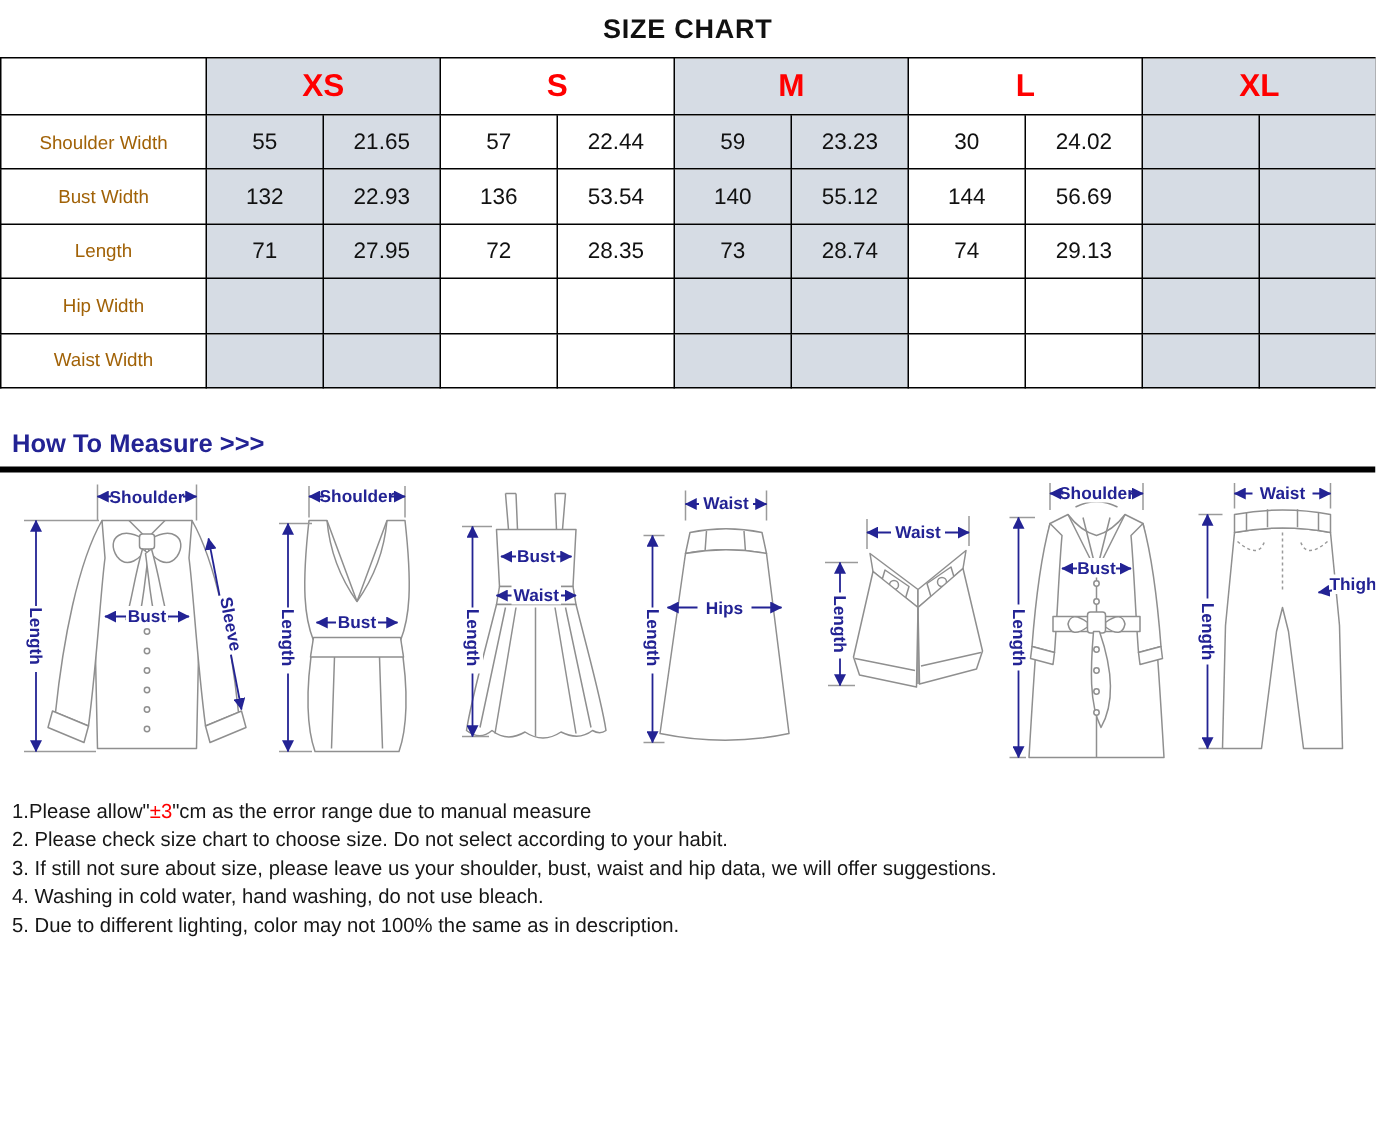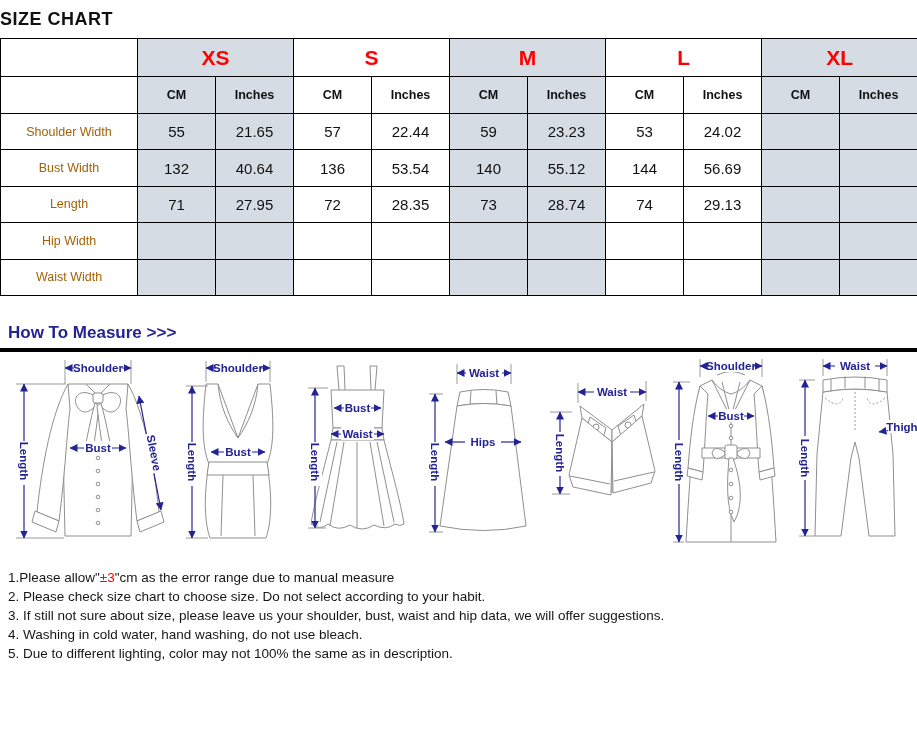--- a/index.html
+++ b/index.html
@@ -1,18 +1,18 @@
 <!DOCTYPE html>
 <html><head>
 <meta charset="utf-8">
 <style>
   * { box-sizing: border-box; margin: 0; padding: 0; }
   html,body { width:917px; height:752px; background:#fff; font-family:"Liberation Sans",sans-serif; overflow:hidden; }
 
-  .title-bar { height:38px; display:flex; align-items:center; justify-content:flex-start; }
+  .title-bar { height:38px; display:flex; align-items:center; justify-content:center; }
   .title-bar .t { font-size:18px; font-weight:bold; color:#111; letter-spacing:0.5px; }
 
   table.size-chart { border-collapse:collapse; width:916px; table-layout:fixed;padding-left:46px; }
   table.size-chart td { border:1px solid #000; text-align:center; vertical-align:middle; overflow:hidden; }
   .shade { background:#D6DCE4; }
   .size-row td { height:38px; font-size:21px; font-weight:bold; color:#FF0000; }
   .unit-row td { height:37px; font-size:12.5px; font-weight:bold; color:#111; }
   .body-row td { height:36.4px; }
   td.rowlabel { font-size:12.5px; color:#a16207; }
   td.val { font-size:15px; color:#111; }
@@ -59,52 +59,39 @@
   </colgroup>
   <tbody>
       <tr class="size-row">
     <td></td>
     <td colspan="2" class="shade">XS</td>
     <td colspan="2">S</td>
     <td colspan="2" class="shade">M</td>
     <td colspan="2">L</td>
     <td colspan="2" class="shade">XL</td>
   </tr>
-  <tr class="unit-row">
-    <td></td>
-    <td class="shade">CM</td>
-    <td class="shade">Inches</td>
-    <td>CM</td>
-    <td>Inches</td>
-    <td class="shade">CM</td>
-    <td class="shade">Inches</td>
-    <td>CM</td>
-    <td>Inches</td>
-    <td class="shade">CM</td>
-    <td class="shade">Inches</td>
-  </tr>
   </tbody>
     <tbody>
       <tr class="body-row">
         <td class="rowlabel">Shoulder Width</td>
         <td class="val shade">55</td>
         <td class="val shade">21.65</td>
         <td class="val">57</td>
         <td class="val">22.44</td>
         <td class="val shade">59</td>
         <td class="val shade">23.23</td>
-        <td class="val">53</td>
+        <td class="val">30</td>
         <td class="val">24.02</td>
         <td class="val shade"></td>
         <td class="val shade"></td>
       </tr>
       <tr class="body-row">
         <td class="rowlabel">Bust Width</td>
         <td class="val shade">132</td>
-        <td class="val shade">40.64</td>
+        <td class="val shade">22.93</td>
         <td class="val">136</td>
         <td class="val">53.54</td>
         <td class="val shade">140</td>
         <td class="val shade">55.12</td>
         <td class="val">144</td>
         <td class="val">56.69</td>
         <td class="val shade"></td>
         <td class="val shade"></td>
       </tr>
       <tr class="body-row">

